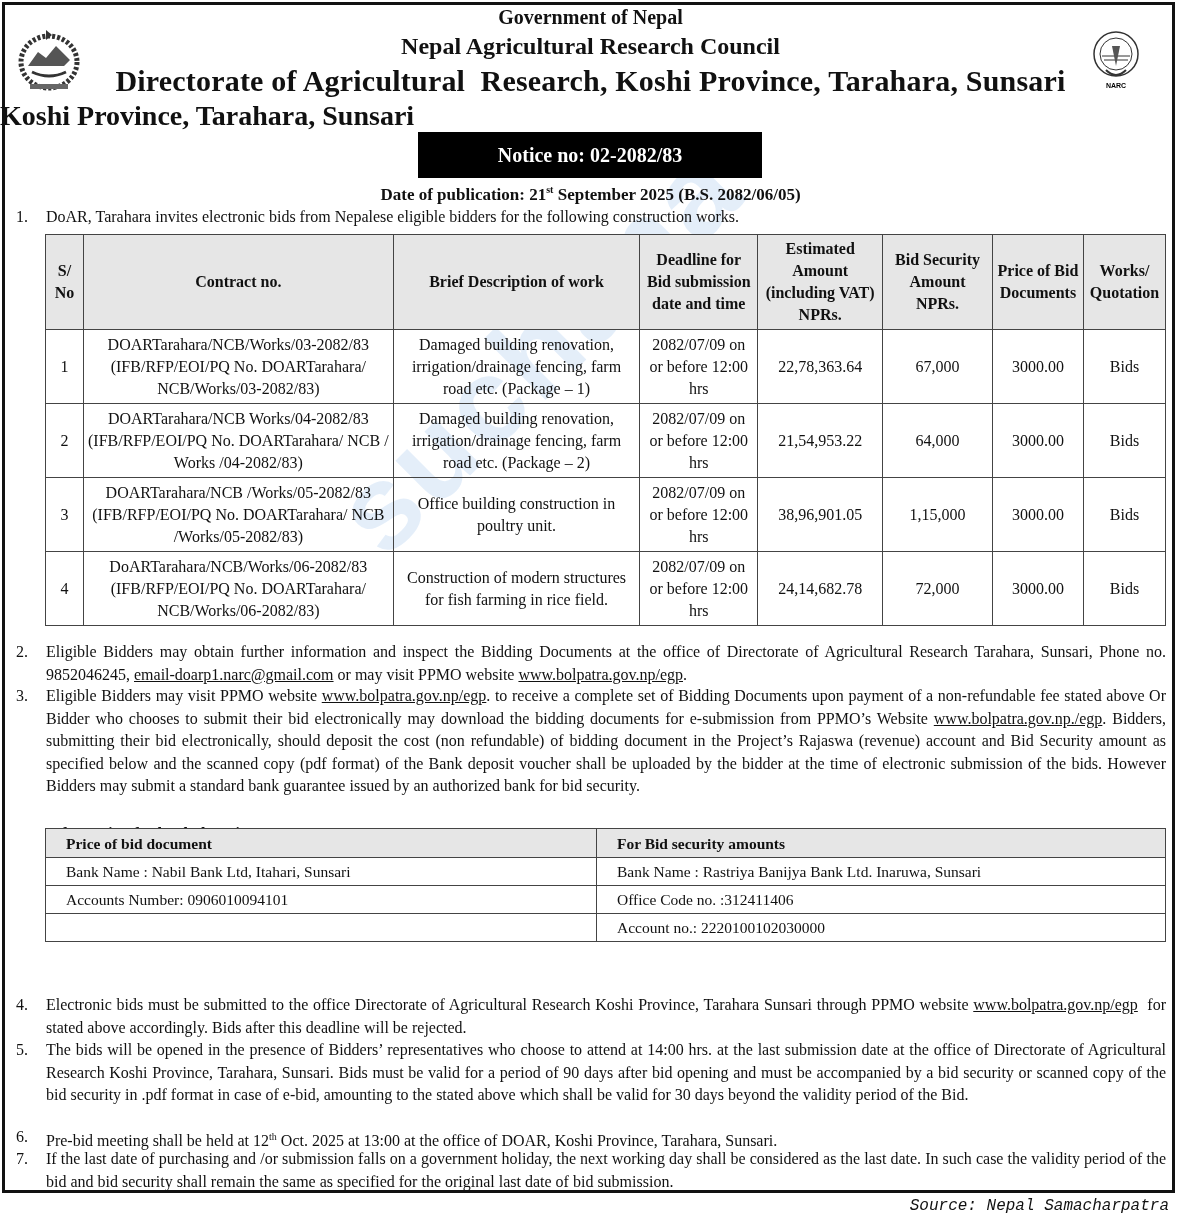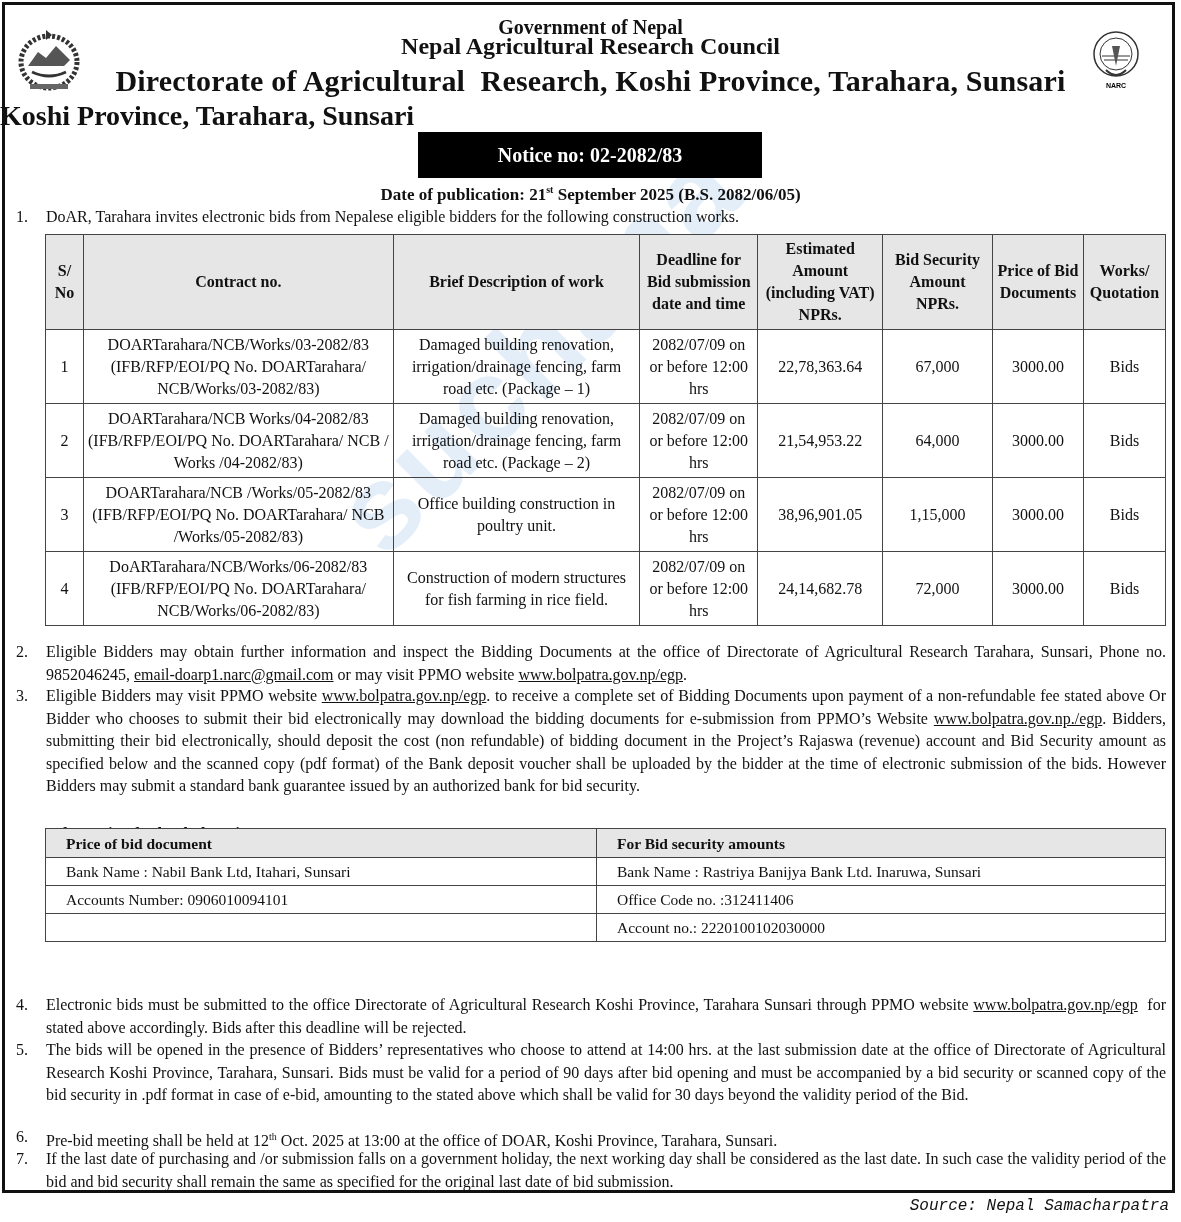--- a/index.html
+++ b/index.html
@@ -3,21 +3,21 @@
 <meta charset="utf-8">
 <style>
   html, body { margin: 0; padding: 0; background: #ffffff; }
   body { width: 1181px; height: 1222px; position: relative; overflow: hidden;
          font-family: "Liberation Serif", "DejaVu Serif", serif; color: #111; }
   .frame { position: absolute; left: 2px; top: 2px; width: 1173px; height: 1191px;
            border: 3px solid #111; box-sizing: border-box; background: #fff; }
   .wm-text { position: absolute; left: 280px; top: 280px; transform: rotate(-45deg);
              font-family: "Liberation Sans", sans-serif; font-weight: bold; font-size: 120px;
              color: #2a7bd6; opacity: 0.12; letter-spacing: 4px; pointer-events:none; }
-  .gov { position: absolute; top: 6px; left: 0; width: 100%; text-align:center; font-weight: bold; font-size: 20px; margin-top: 10px; }
+  .gov { position: absolute; top: 6px; left: 0; width: 100%; text-align:center; font-weight: bold; font-size: 20px; }
   .narc { position: absolute; top: 33px; left: 0; width: 100%; text-align:center; font-weight: bold; font-size: 24px; }
   .doar { position: absolute; top: 64px; left: 0; width: 100%; text-align:center; font-weight: bold; font-size: 30px; letter-spacing: 0.2px; }
   .addr { position: absolute; top: 100px; left: 0; width: 100%; text-align:left; font-weight: bold; font-size: 28px; }
   .notice { position: absolute; top: 132px; left: 418px; width: 344px; height: 46px; background: #000; color:#fff;
             font-weight: bold; font-size: 20px; line-height: 46px; text-align: center; }
   .pubdate { position: absolute; top: 184px; left: 0; width: 100%; text-align:center; font-weight:bold; font-size: 17px; }
   .pubdate sup { font-size: 10px; }
 
   .logo-left { position: absolute; left: 16px; top: 22px; width: 66px; height: 72px; }
   .logo-right { position: absolute; left: 1092px; top: 22px; width: 48px; height: 72px; }

